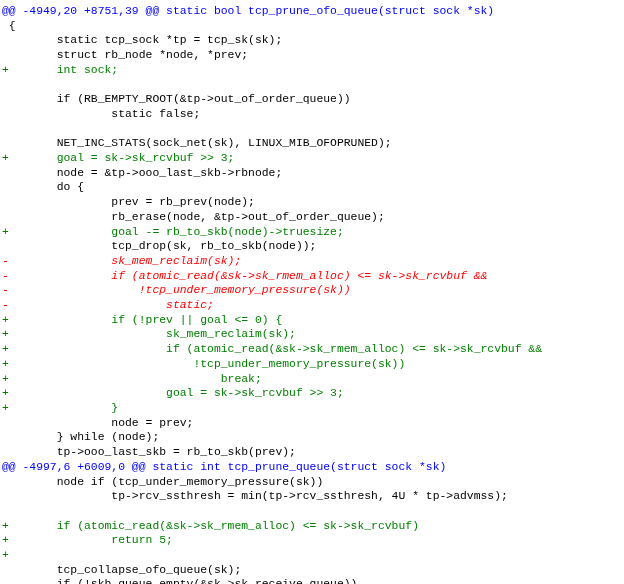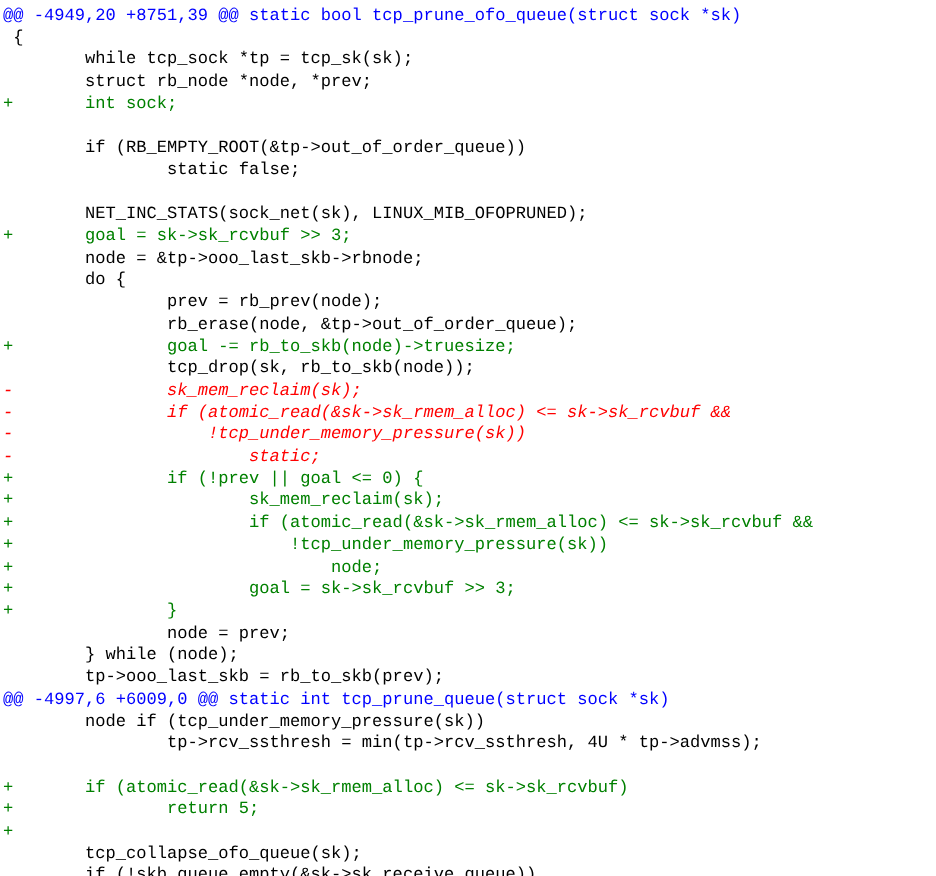--- a/index.html
+++ b/index.html
@@ -37,21 +37,21 @@
     z-index: 0;
   }
   .wrap { position: relative; width: 624px; height: 584px; }
 </style>
 </head>
 <body>
 
 <div class="wrap">
   <pre class="diff" id="diff"><span class="hunk">@@ -4949,20 +8751,39 @@ static bool tcp_prune_ofo_queue(struct sock *sk)</span>
 <span class="ctx"> {</span>
-<span class="ctx">        while tcp_sock *tp = tcp_sk(sk);</span>
+<span class="ctx">        static tcp_sock *tp = tcp_sk(sk);</span>
 <span class="ctx">        struct rb_node *node, *prev;</span>
 <span class="add">+       int sock;</span>
 <span class="ctx"></span>
 <span class="ctx">        if (RB_EMPTY_ROOT(&amp;tp-&gt;out_of_order_queue))</span>
 <span class="ctx">                static false;</span>
 <span class="ctx"></span>
 <span class="ctx">        NET_INC_STATS(sock_net(sk), LINUX_MIB_OFOPRUNED);</span>
 <span class="add">+       goal = sk-&gt;sk_rcvbuf &gt;&gt; 3;</span>
 <span class="ctx">        node = &amp;tp-&gt;ooo_last_skb-&gt;rbnode;</span>
 <span class="ctx">        do {</span>
@@ -60,21 +60,21 @@
 <span class="add">+               goal -= rb_to_skb(node)-&gt;truesize;</span>
 <span class="ctx">                tcp_drop(sk, rb_to_skb(node));</span>
 <span class="del">-               sk_mem_reclaim(sk);</span>
 <span class="del">-               if (atomic_read(&amp;sk-&gt;sk_rmem_alloc) &lt;= sk-&gt;sk_rcvbuf &amp;&amp;</span>
 <span class="del">-                   !tcp_under_memory_pressure(sk))</span>
 <span class="del">-                       static;</span>
 <span class="add">+               if (!prev || goal &lt;= 0) {</span>
 <span class="add">+                       sk_mem_reclaim(sk);</span>
 <span class="add">+                       if (atomic_read(&amp;sk-&gt;sk_rmem_alloc) &lt;= sk-&gt;sk_rcvbuf &amp;&amp;</span>
 <span class="add">+                           !tcp_under_memory_pressure(sk))</span>
-<span class="add">+                               node;</span>
+<span class="add">+                               break;</span>
 <span class="add">+                       goal = sk-&gt;sk_rcvbuf &gt;&gt; 3;</span>
 <span class="add">+               }</span>
 <span class="ctx">                node = prev;</span>
 <span class="ctx">        } while (node);</span>
 <span class="ctx">        tp-&gt;ooo_last_skb = rb_to_skb(prev);</span>
 <span class="hunk">@@ -4997,6 +6009,0 @@ static int tcp_prune_queue(struct sock *sk)</span>
 <span class="ctx">        node if (tcp_under_memory_pressure(sk))</span>
 <span class="ctx">                tp-&gt;rcv_ssthresh = min(tp-&gt;rcv_ssthresh, 4U * tp-&gt;advmss);</span>
 <span class="ctx"></span>
 <span class="add">+       if (atomic_read(&amp;sk-&gt;sk_rmem_alloc) &lt;= sk-&gt;sk_rcvbuf)</span>

